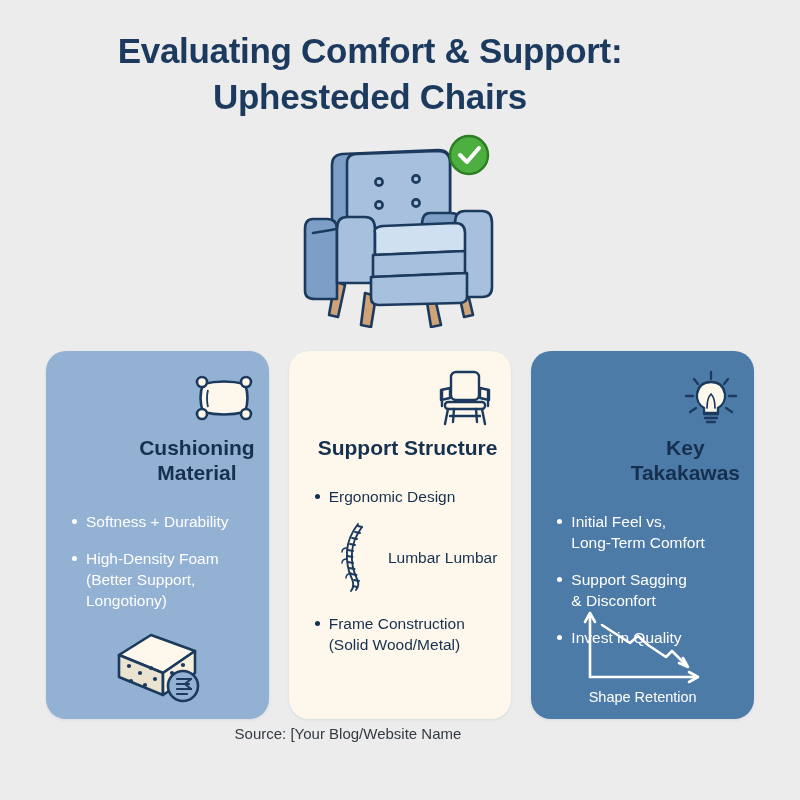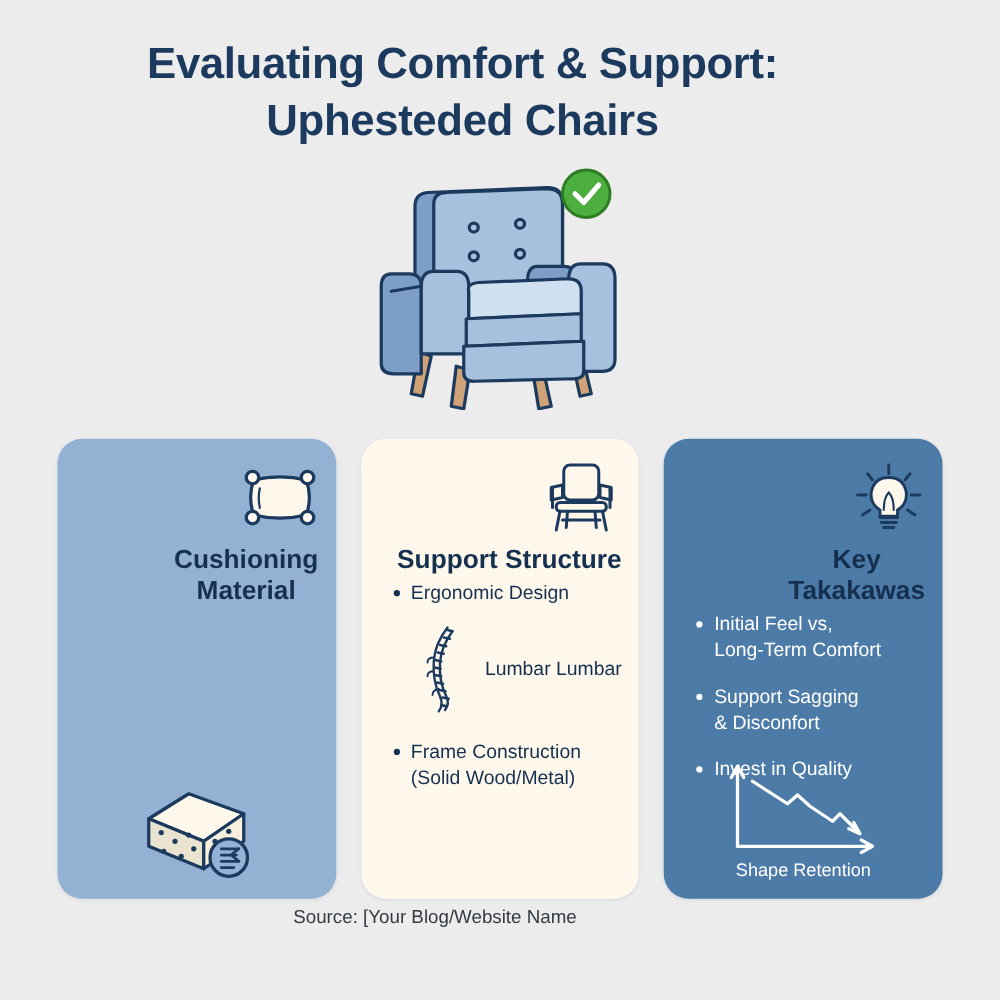--- a/index.html
+++ b/index.html
@@ -80,21 +80,21 @@
     font-size: 21px;
     font-weight: bold;
     text-align: center;
     line-height: 25px;
     margin-top: 6px;
     color: #16304f;
   }
   .card-3 .card-title { color: #15304f; }
 
   .bullets {
-    margin-top: 4px;
+    margin-top: 26px;
     width: 100%;
     padding-left: 12px;
   }
   .bullet {
     display: flex;
     align-items: flex-start;
     gap: 9px;
     margin-bottom: 16px;
   }
   .bullet-dot {
@@ -213,20 +213,36 @@
           <circle cx="53" cy="8" r="5"></circle>
           <circle cx="9" cy="40" r="5"></circle>
           <circle cx="53" cy="40" r="5"></circle>
           <path d="M15 16 Q13 24 15 33" fill="none" stroke-width="1.8"></path>
         </g>
       </svg>
     </div>
     <div class="card-title">
       <div>Cushioning</div>
       <div>Material</div>
+    </div>
+    <div class="bullets">
+      <div class="bullet">
+        <span class="bullet-dot"></span>
+        <span class="bullet-text">
+          <span>Softness + Durability</span>
+        </span>
+      </div>
+      <div class="bullet">
+        <span class="bullet-dot"></span>
+        <span class="bullet-text">
+          <span>High-Density Foam</span><br>
+          <span>(Better Support,</span><br>
+          <span>Longotiony)</span>
+        </span>
+      </div>
     </div>
     <div class="card-footer-icon">
       <svg width="100" height="82" viewBox="0 0 100 82">
         <g stroke="#1c3a5e" stroke-width="2.6" stroke-linejoin="round">
 
           <path d="M12 32 L44 12 L88 28 L56 50 Z" fill="#fdf8eb"></path>
 
           <path d="M12 32 L12 54 L56 72 L56 50 Z" fill="#e9e3cf"></path>
 
           <path d="M56 50 L56 72 L88 50 L88 28 Z" fill="#f6f0dd"></path>

